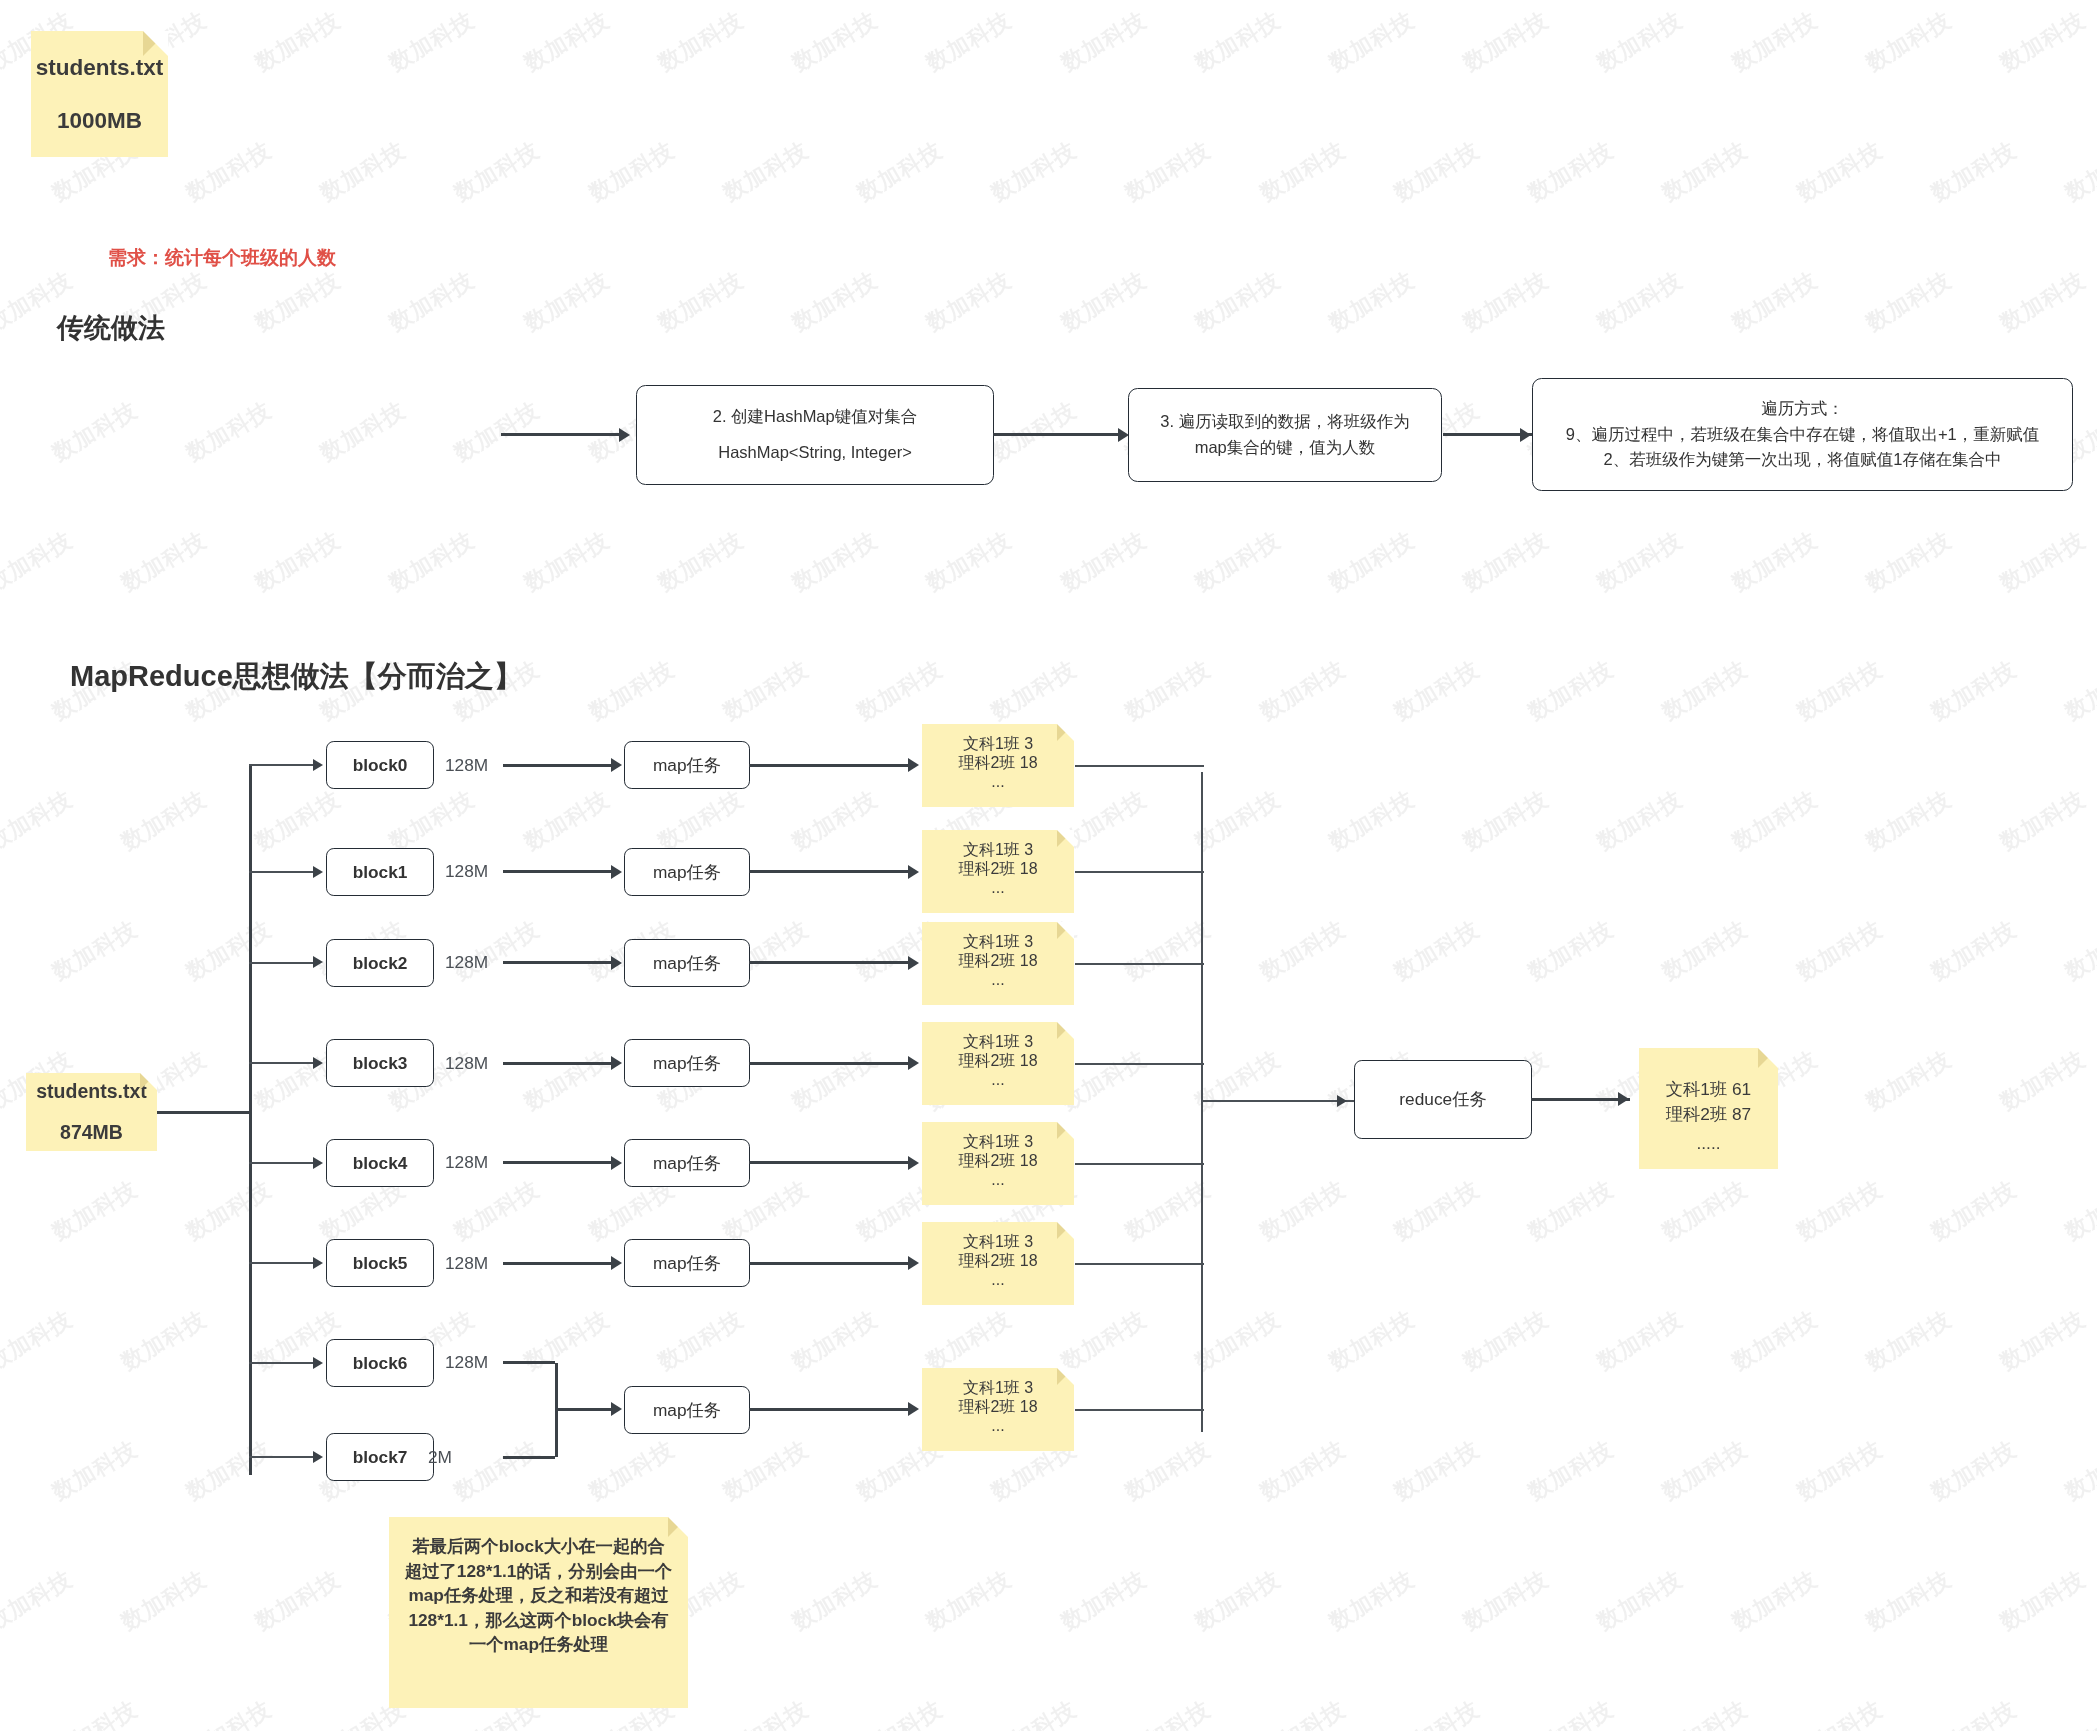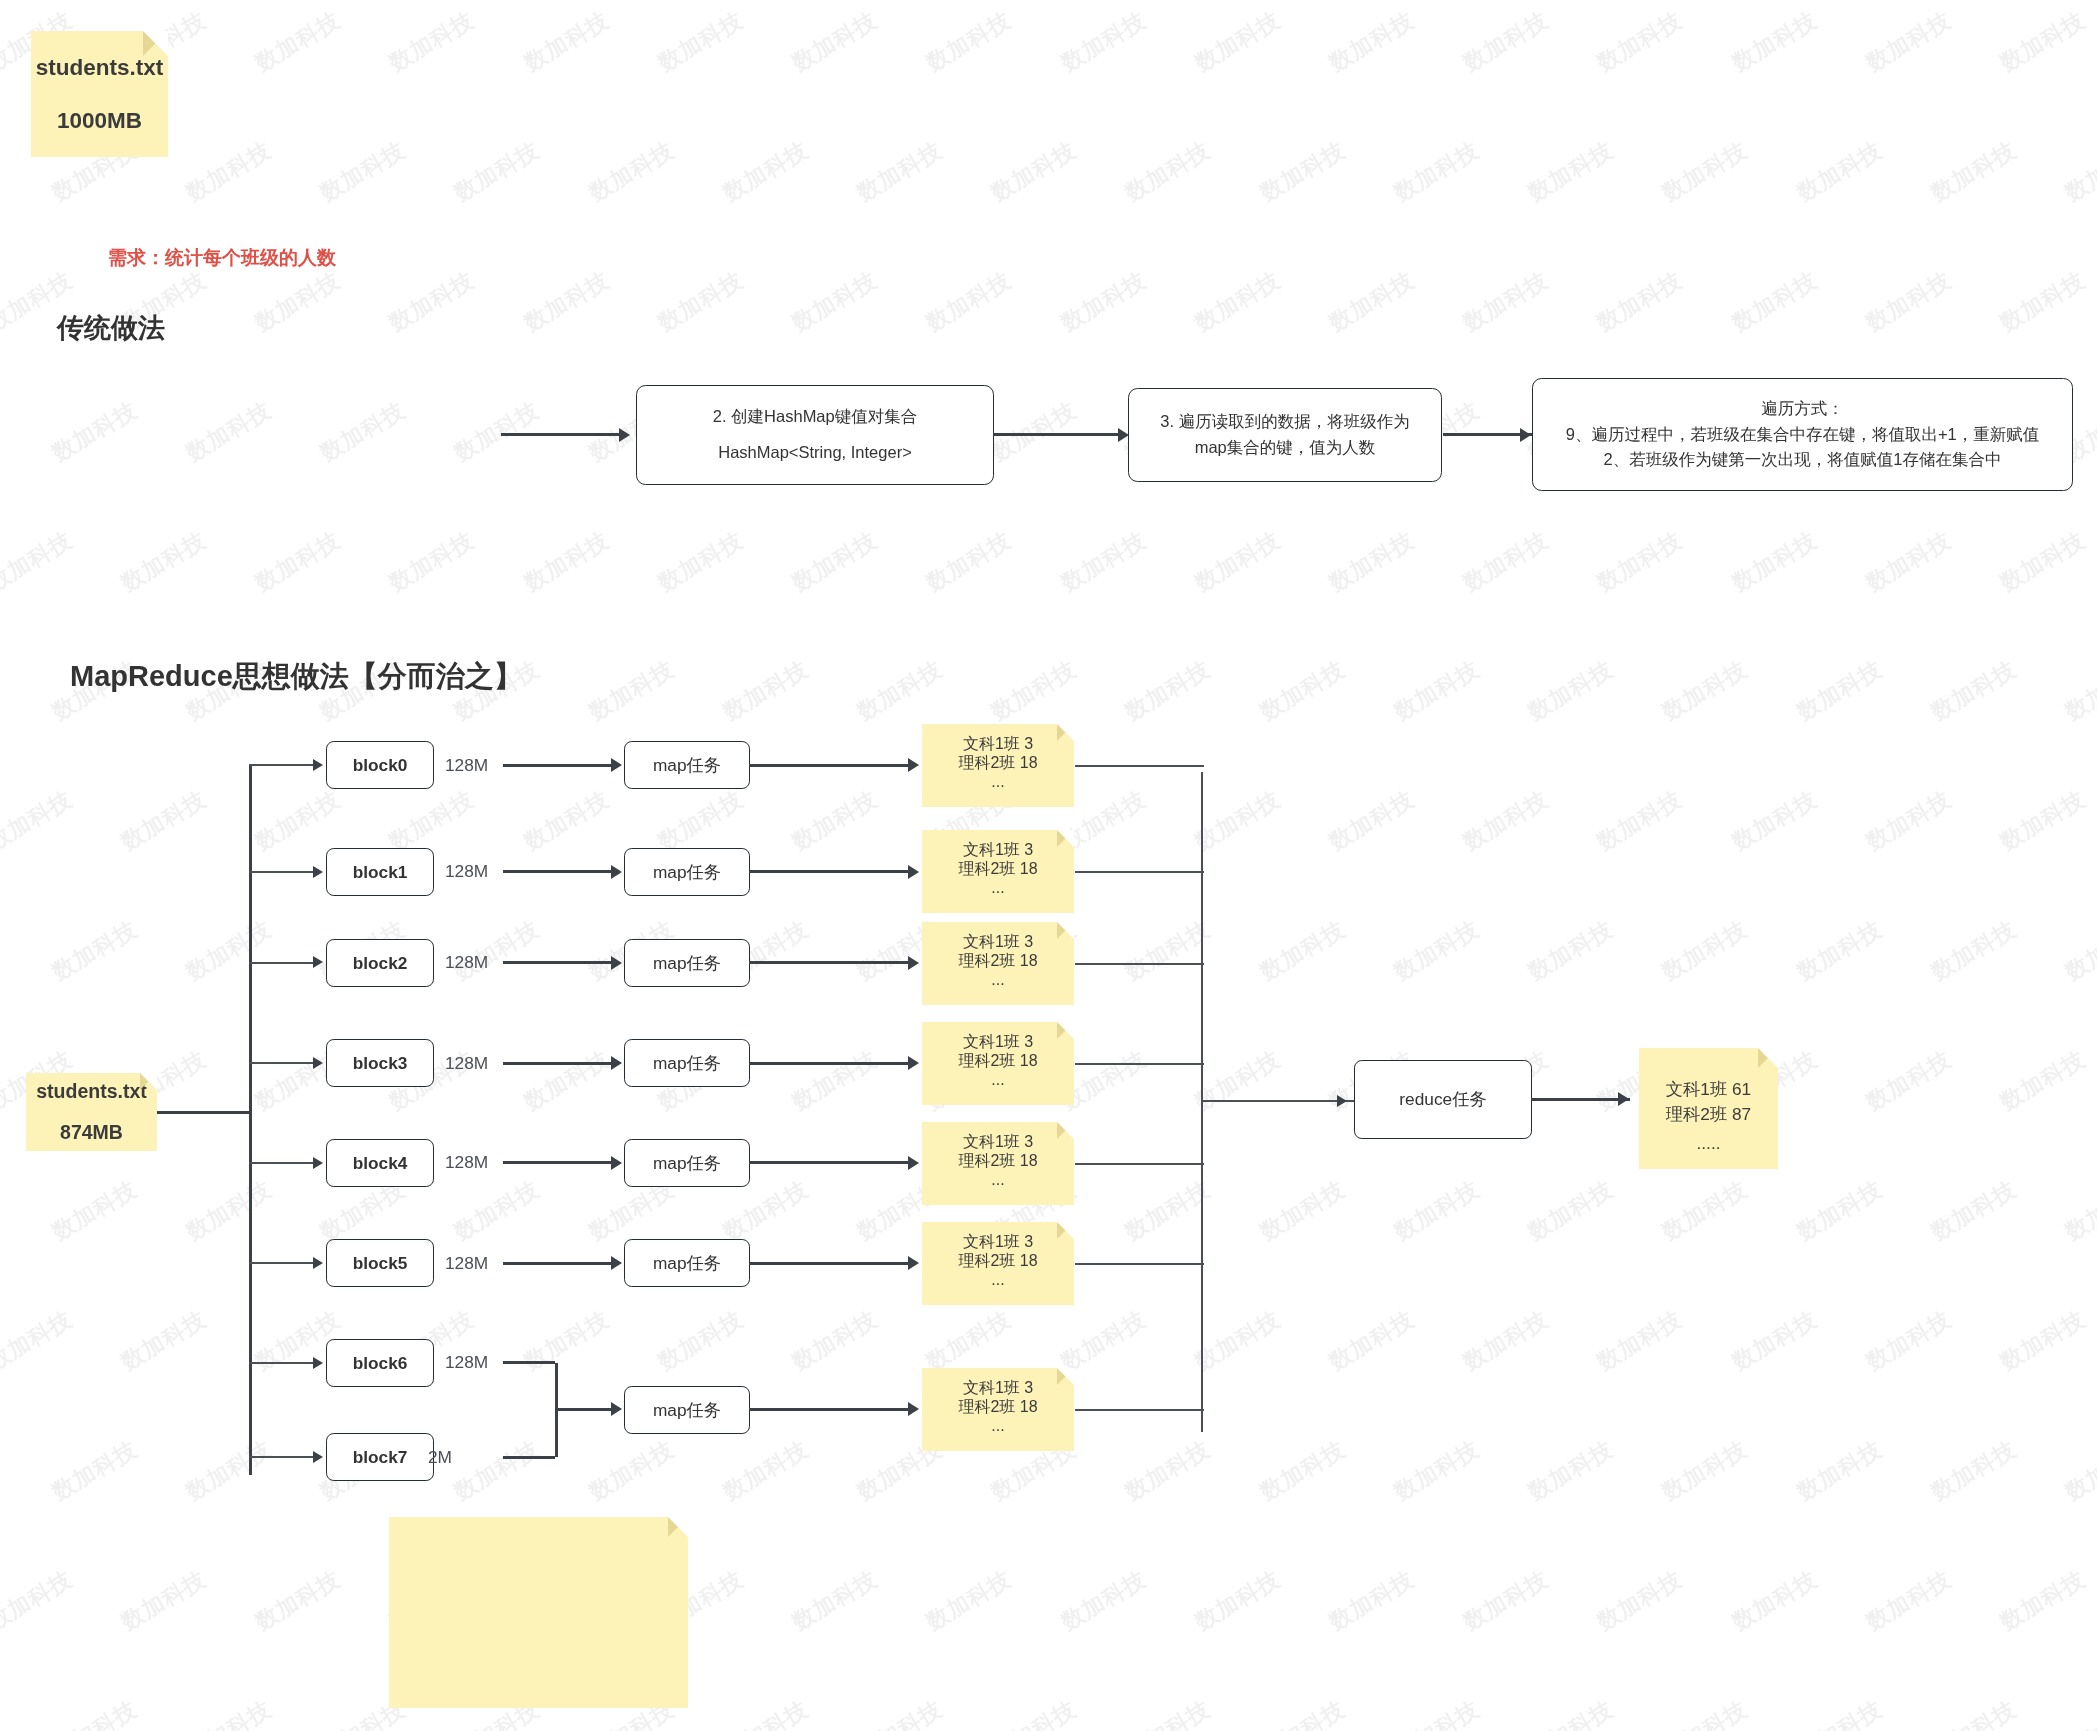--- a/index.html
+++ b/index.html
@@ -680,17 +680,18 @@
     <div class="fold2"></div>
     <div class="fold"></div>
     <div>文科1班  61</div>
     <div>理科2班 87</div>
     <div class="dots">.....</div>
   </div>
 
   <div class="note" id="explain-note">
     <div class="fold2"></div>
     <div class="fold"></div>
+    <div>若最后两个block大小在一起的合超过了128*1.1的话，分别会由一个map任务处理，反之和若没有超过128*1.1，那么这两个block块会有一个map任务处理</div>
   </div>
 
   </div>
 </div>
 
 
 </body></html>

